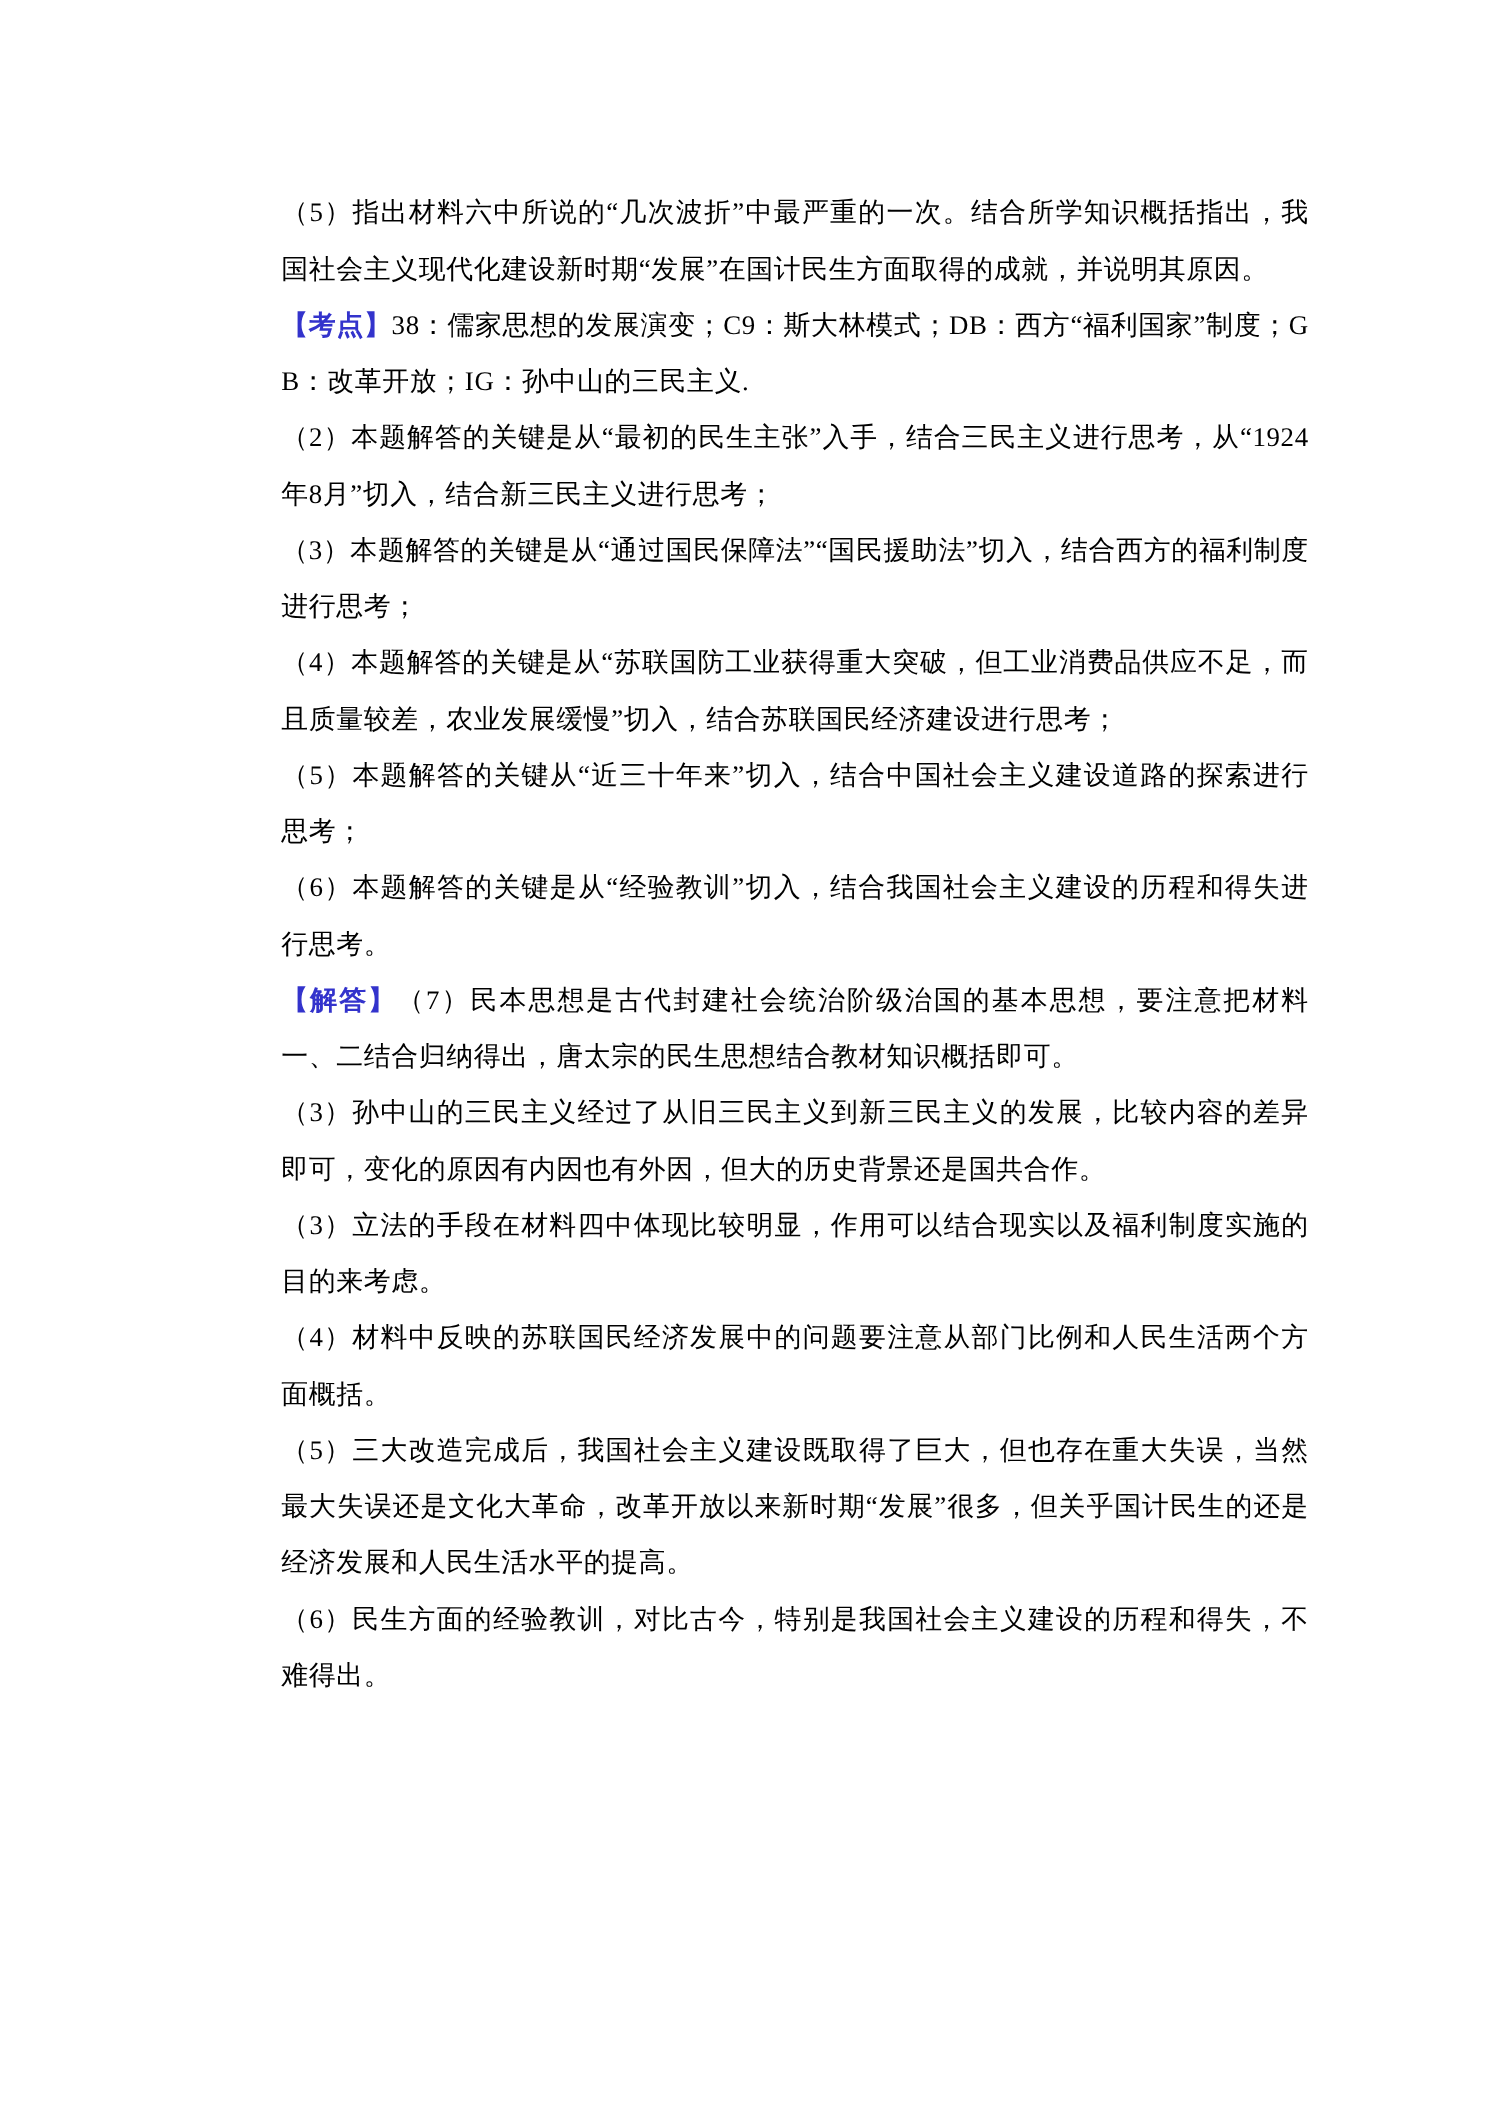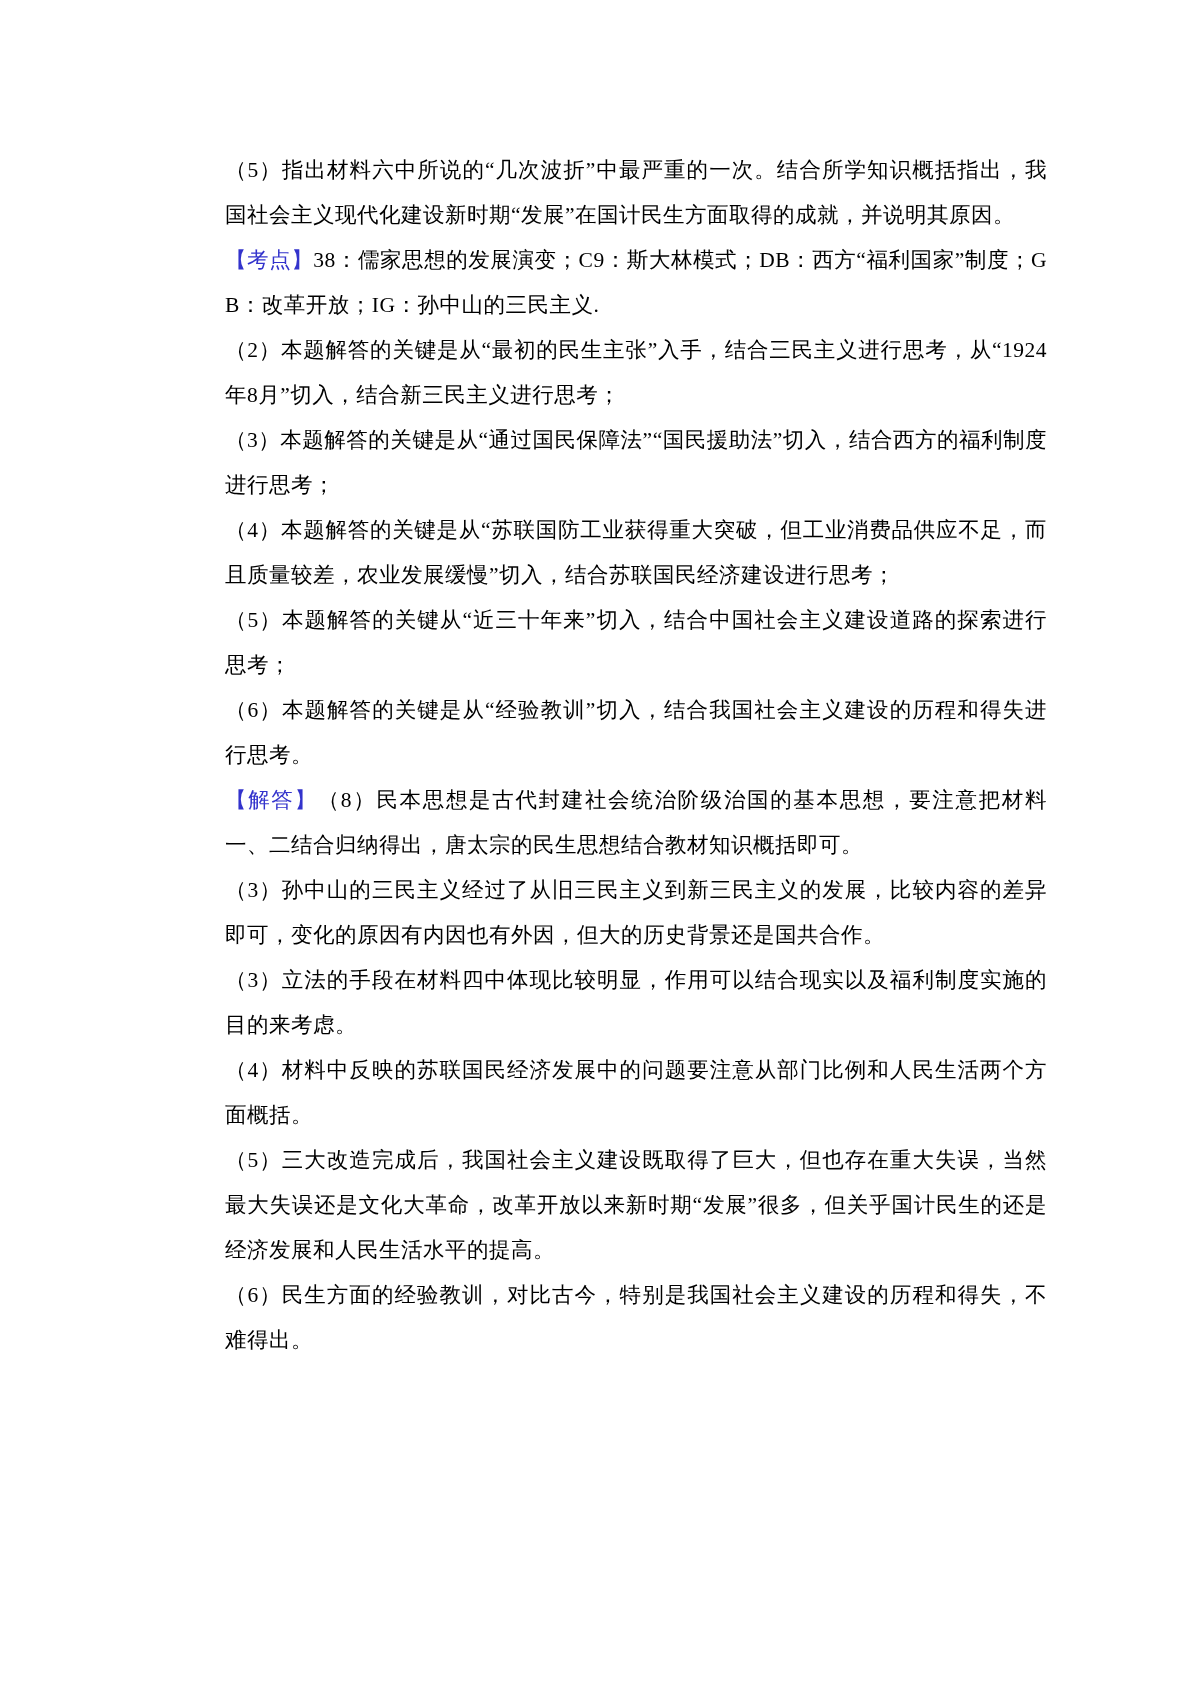--- a/index.html
+++ b/index.html
@@ -25,20 +25,21 @@
     margin: 0;
     font-size: 21.5px;
     line-height: 45px;
     text-align: justify;
     text-justify: inter-ideograph;
     letter-spacing: 0.5px;
     word-break: break-all;
   }
   .para .label {
     color: #3333cc;
+    font-weight: bold;
   }
   .para .body-text {
     color: #000000;
   }
 </style>
 </head>
 <body>
 
 <div class="page">
 
@@ -51,21 +52,21 @@
   <p class="para"><span class="label"></span><span class="body-text">（2）本题解答的关键是从“最初的民生主张”入手，结合三民主义进行思考，从“1924年8月”切入，结合新三民主义进行思考；</span></p>
 
   <p class="para"><span class="label"></span><span class="body-text">（3）本题解答的关键是从“通过国民保障法”“国民援助法”切入，结合西方的福利制度进行思考；</span></p>
 
   <p class="para"><span class="label"></span><span class="body-text">（4）本题解答的关键是从“苏联国防工业获得重大突破，但工业消费品供应不足，而且质量较差，农业发展缓慢”切入，结合苏联国民经济建设进行思考；</span></p>
 
   <p class="para"><span class="label"></span><span class="body-text">（5）本题解答的关键从“近三十年来”切入，结合中国社会主义建设道路的探索进行思考；</span></p>
 
   <p class="para"><span class="label"></span><span class="body-text">（6）本题解答的关键是从“经验教训”切入，结合我国社会主义建设的历程和得失进行思考。</span></p>
 
-  <p class="para"><span class="label">【解答】</span><span class="body-text">（8）民本思想是古代封建社会统治阶级治国的基本思想，要注意把材料一、二结合归纳得出，唐太宗的民生思想结合教材知识概括即可。</span></p>
+  <p class="para"><span class="label">【解答】</span><span class="body-text">（7）民本思想是古代封建社会统治阶级治国的基本思想，要注意把材料一、二结合归纳得出，唐太宗的民生思想结合教材知识概括即可。</span></p>
 
   <p class="para"><span class="label"></span><span class="body-text">（3）孙中山的三民主义经过了从旧三民主义到新三民主义的发展，比较内容的差异即可，变化的原因有内因也有外因，但大的历史背景还是国共合作。</span></p>
 
   <p class="para"><span class="label"></span><span class="body-text">（3）立法的手段在材料四中体现比较明显，作用可以结合现实以及福利制度实施的目的来考虑。</span></p>
 
   <p class="para"><span class="label"></span><span class="body-text">（4）材料中反映的苏联国民经济发展中的问题要注意从部门比例和人民生活两个方面概括。</span></p>
 
   <p class="para"><span class="label"></span><span class="body-text">（5）三大改造完成后，我国社会主义建设既取得了巨大，但也存在重大失误，当然最大失误还是文化大革命，改革开放以来新时期“发展”很多，但关乎国计民生的还是经济发展和人民生活水平的提高。</span></p>
 
   <p class="para"><span class="label"></span><span class="body-text">（6）民生方面的经验教训，对比古今，特别是我国社会主义建设的历程和得失，不难得出。</span></p>

